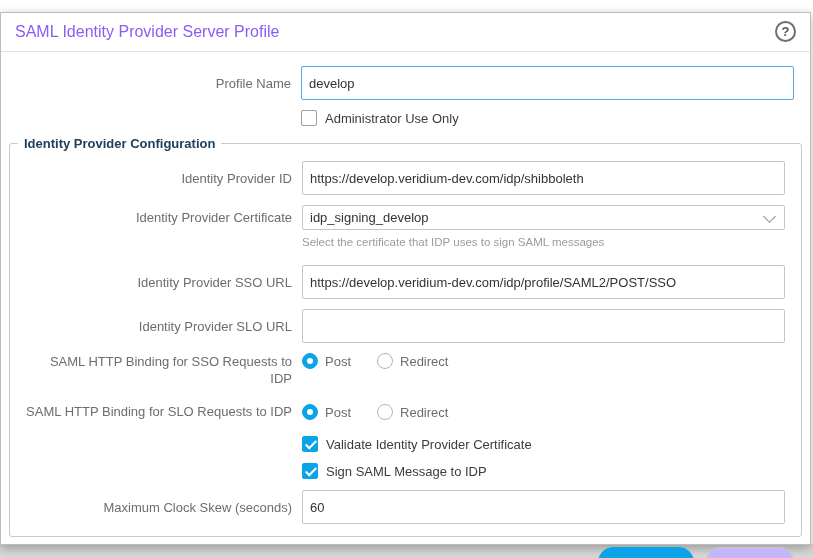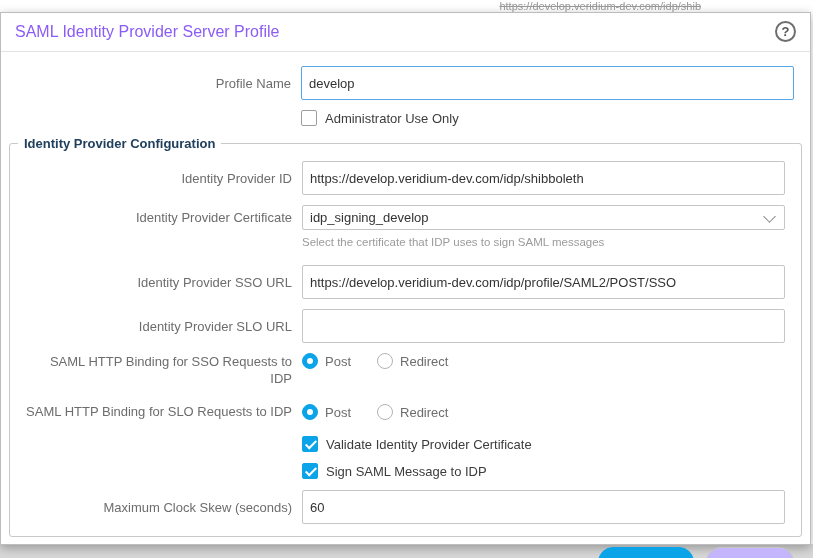--- a/index.html
+++ b/index.html
@@ -198,21 +198,20 @@
     background: #c4b5fd;
     border: 1px solid #c6c6c6;
     color: #555555;
   }
 </style>
 </head>
 <body>
 
 <div class="page">
 
-  <div class="bg-url">https://develop.veridium-dev.com/idp/shib</div>
 
   <div class="bottom-strip"></div>
 
   <div class="dialog">
 
     <div class="dialog-header">
       <div class="dialog-title">SAML Identity Provider Server Profile</div>
       <div class="help-icon">?</div>
     </div>
 

